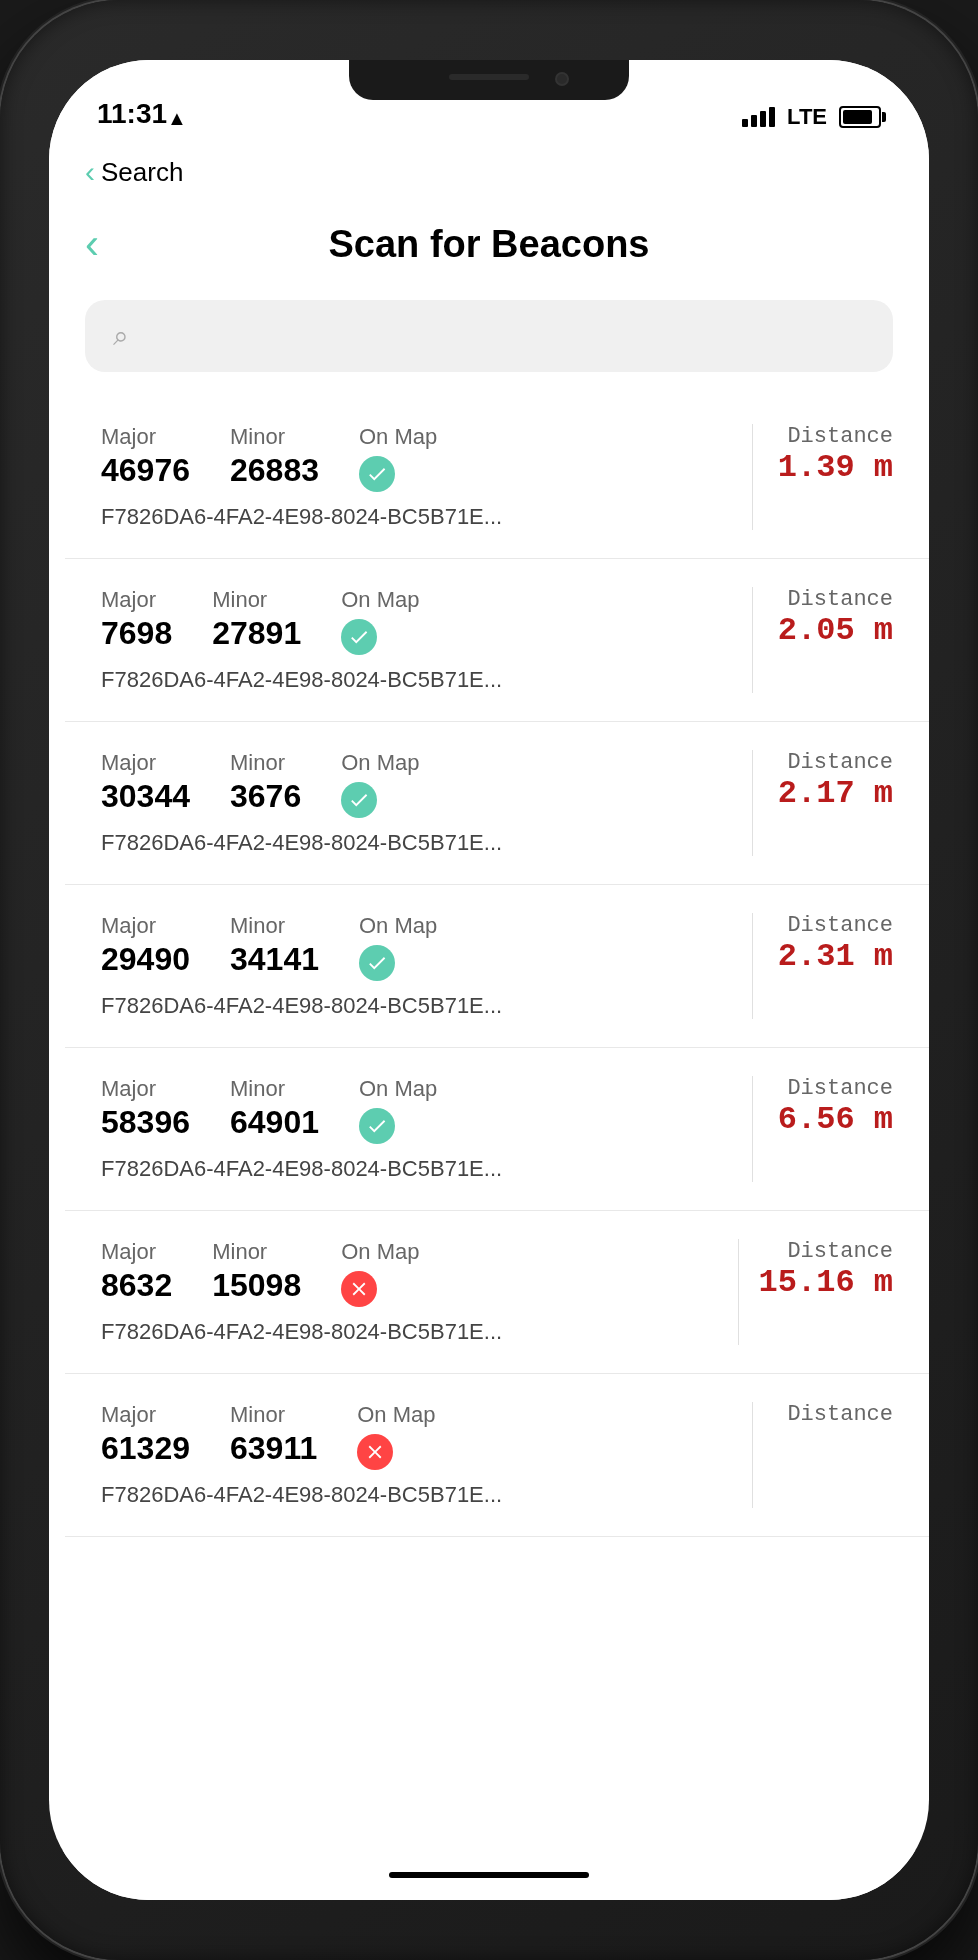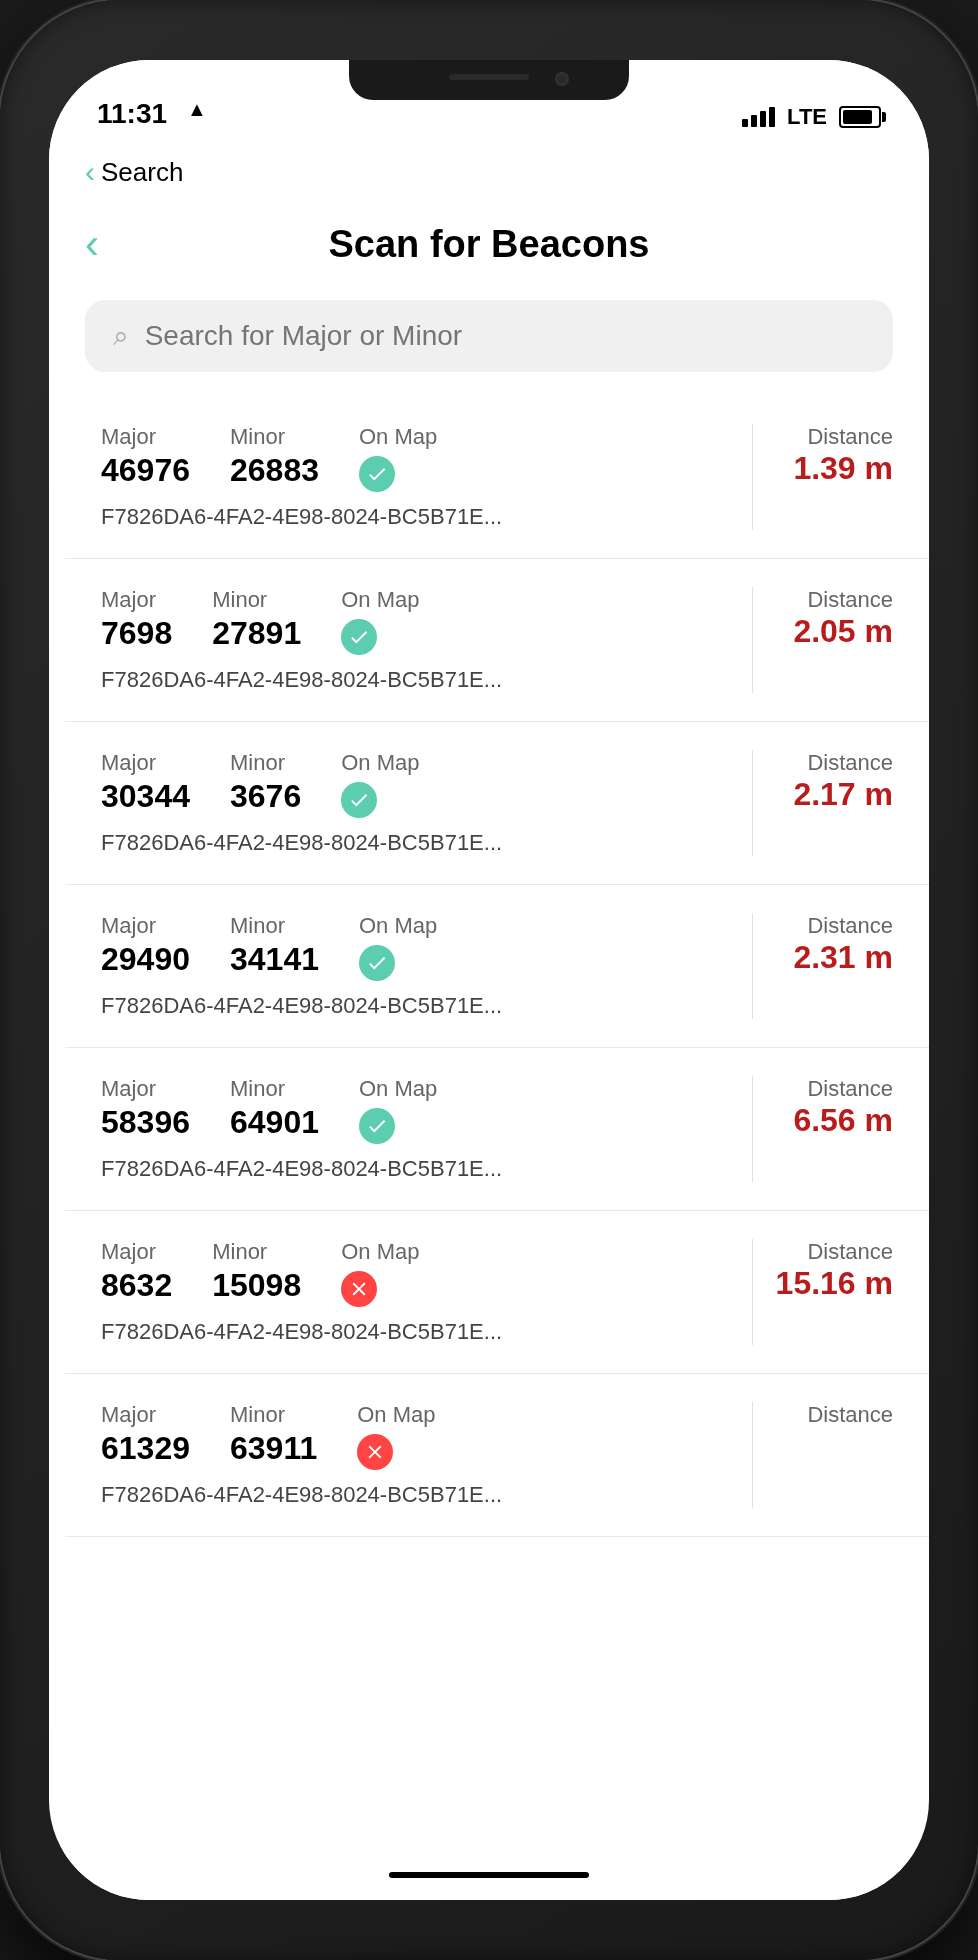--- a/index.html
+++ b/index.html
@@ -103,22 +103,22 @@
       align-items: flex-end;
       justify-content: space-between;
       padding: 0 48px 10px 48px;
       flex-shrink: 0;
     }
     .status-time {
       font-size: 28px;
       font-weight: 600;
       color: #000;
       display: flex;
-      align-items: flex-start;
-      gap: 20px;
+      align-items: flex-end;
+      gap: 0;
     }
     .status-right {
       display: flex;
       align-items: center;
       gap: 12px;
     }
     .signal-bars {
       display: flex;
       align-items: flex-end;
       gap: 3px;
@@ -323,20 +323,21 @@
       margin: 0 20px;
       flex-shrink: 0;
     }
 
     .beacon-distance {
       display: flex;
       flex-direction: column;
       align-items: flex-end;
       justify-content: flex-start;
       min-width: 120px;
+      font-family: Liberation Mono, monospace;
     }
     .distance-label {
       font-size: 22px;
       color: #666;
       font-weight: 400;
     }
     .distance-value {
       font-size: 32px;
       font-weight: 700;
       color: #b91c1c;
@@ -396,21 +397,20 @@
     </div>
 
     <div class="header-row">
       <span class="header-back-icon">‹</span>
       <span class="header-title">Scan for Beacons</span>
     </div>
 
     <div class="search-container">
       <div class="search-bar">
         <span class="search-icon">⌕</span>
-        <input class="search-input" type="text" placeholder="Search for Major or Minor" style="">
       </div>
     </div>
 
     <div class="beacon-list" id="beacon-list">
     <div class="beacon-item">
     <div class="beacon-main">
       <div class="beacon-fields">
         <div class="beacon-field">
           <span class="field-label">Major</span>
           <span class="field-value">46976</span>

